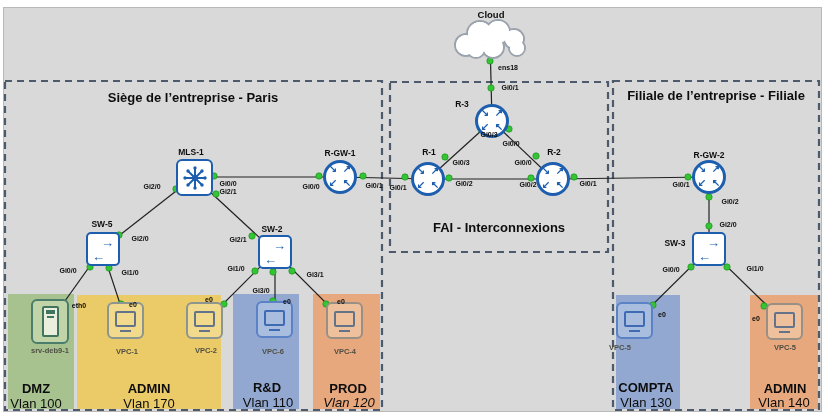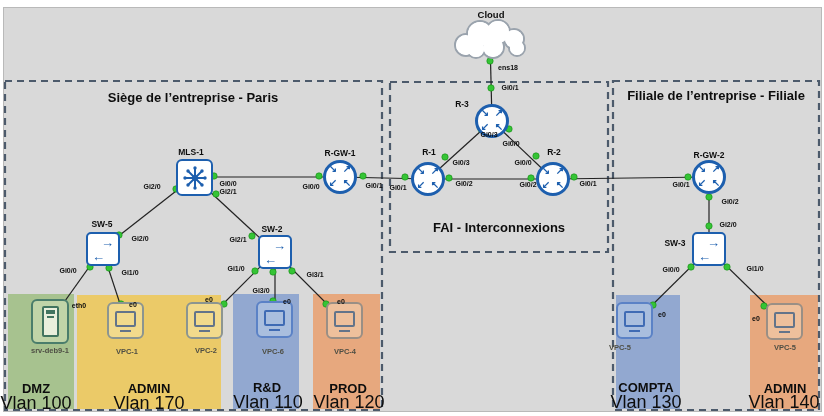--- a/index.html
+++ b/index.html
@@ -35,21 +35,21 @@
   .vpc.blue{background:#a9bede;border:2px solid #5b82c6;}
   .vpc.blue .screen{border:2px solid #3f6bb4;} .vpc.blue .base{background:#3f6bb4;}
   .vpc.orange{background:#eec09c;border:2px solid #9a8f85;}
   .vpc.orange .screen{border:2px solid #63748a;} .vpc.orange .base{background:#63748a;}
   .lbl{position:absolute;transform:translate(-50%,-50%);white-space:nowrap;z-index:6;color:#0d0d0d;}
   .dlabel{font-weight:bold;font-size:8.5px;}
   .hlabel{font-weight:bold;font-size:7.5px;color:#4e4e44;}
   .port{font-weight:bold;font-size:7px;}
   .ztitle{font-weight:bold;font-size:13px;}
   .vname{font-weight:bold;font-size:13px;}
-  .vid{font-weight:normal;font-size:18px;}
+  .vid{font-weight:normal;font-size:13px;}
   .cloudlabel{font-weight:bold;font-size:9.5px;}
 </style>
 </head>
 <body>
 
 <div id="stage">
   <div id="graybg"></div>
 
   <div class="vlanbox" style="left: 8px; top: 294px; width: 66px; height: 115px; background-color: rgb(167, 194, 143);"></div>
   <div class="vlanbox" style="left: 77px; top: 295px; width: 144px; height: 114px; background-color: rgb(235, 202, 104);"></div>
@@ -294,18 +294,18 @@
   <span class="lbl port" style="left:662px;top:314px;">e0</span>
   <span class="lbl port" style="left:756px;top:318px;">e0</span>
 
   <span class="lbl vname" style="left:36px;top:388px;">DMZ</span>
   <span class="lbl vid" style="left:36px;top:403px;">Vlan 100</span>
   <span class="lbl vname" style="left:149px;top:388px;">ADMIN</span>
   <span class="lbl vid" style="left:149px;top:403px;">Vlan 170</span>
   <span class="lbl vname" style="left:267px;top:387px;">R&amp;D</span>
   <span class="lbl vid" style="left:268px;top:402px;">Vlan 110</span>
   <span class="lbl vname" style="left:348px;top:388px;">PROD</span>
-  <span class="lbl vid" style="left:349px;top:402px;">Vlan 120</span>
+  <span class="lbl vid" style="left:349px;top:402px;font-style:italic;">Vlan 120</span>
   <span class="lbl vname" style="left:646px;top:387px;">COMPTA</span>
   <span class="lbl vid" style="left:646px;top:402px;">Vlan 130</span>
   <span class="lbl vname" style="left:785px;top:388px;">ADMIN</span>
   <span class="lbl vid" style="left:784px;top:402px;">Vlan 140</span>
 </div>
 
 </body></html>

